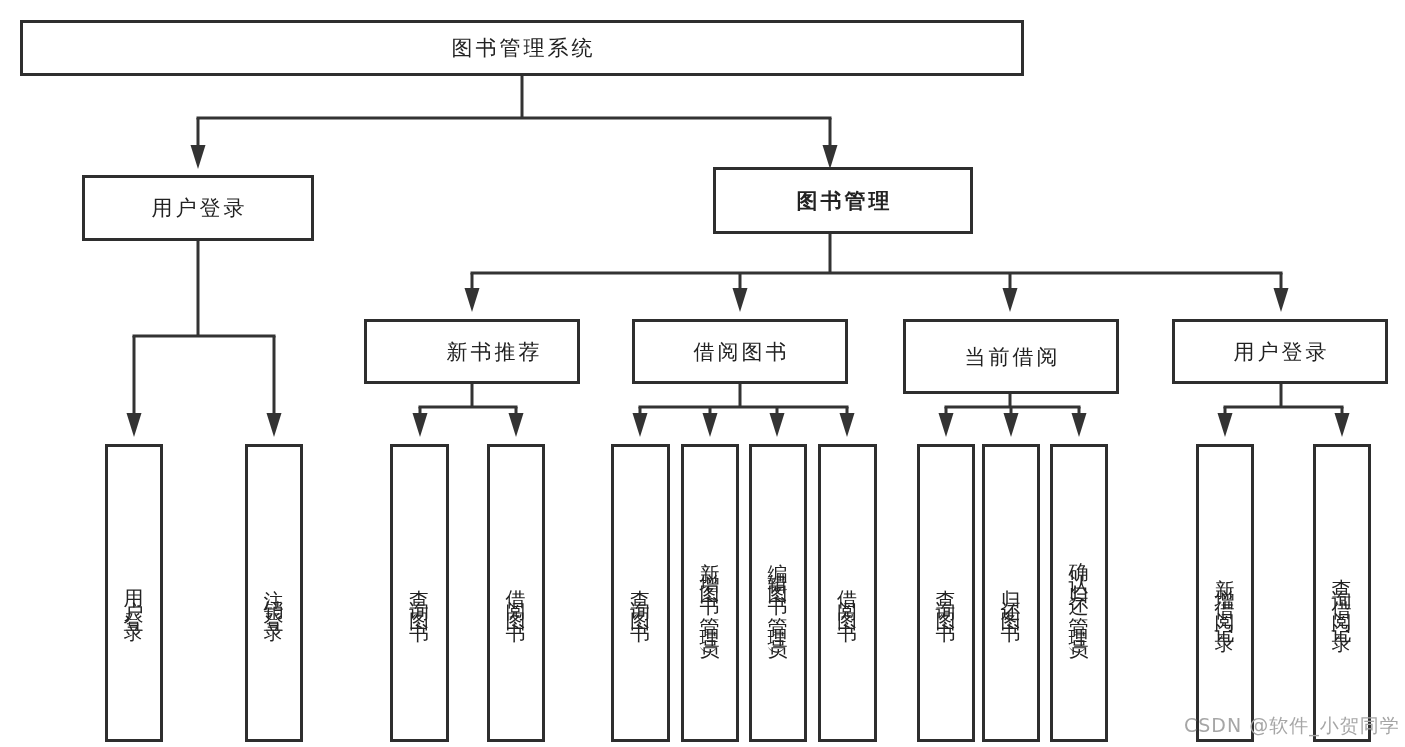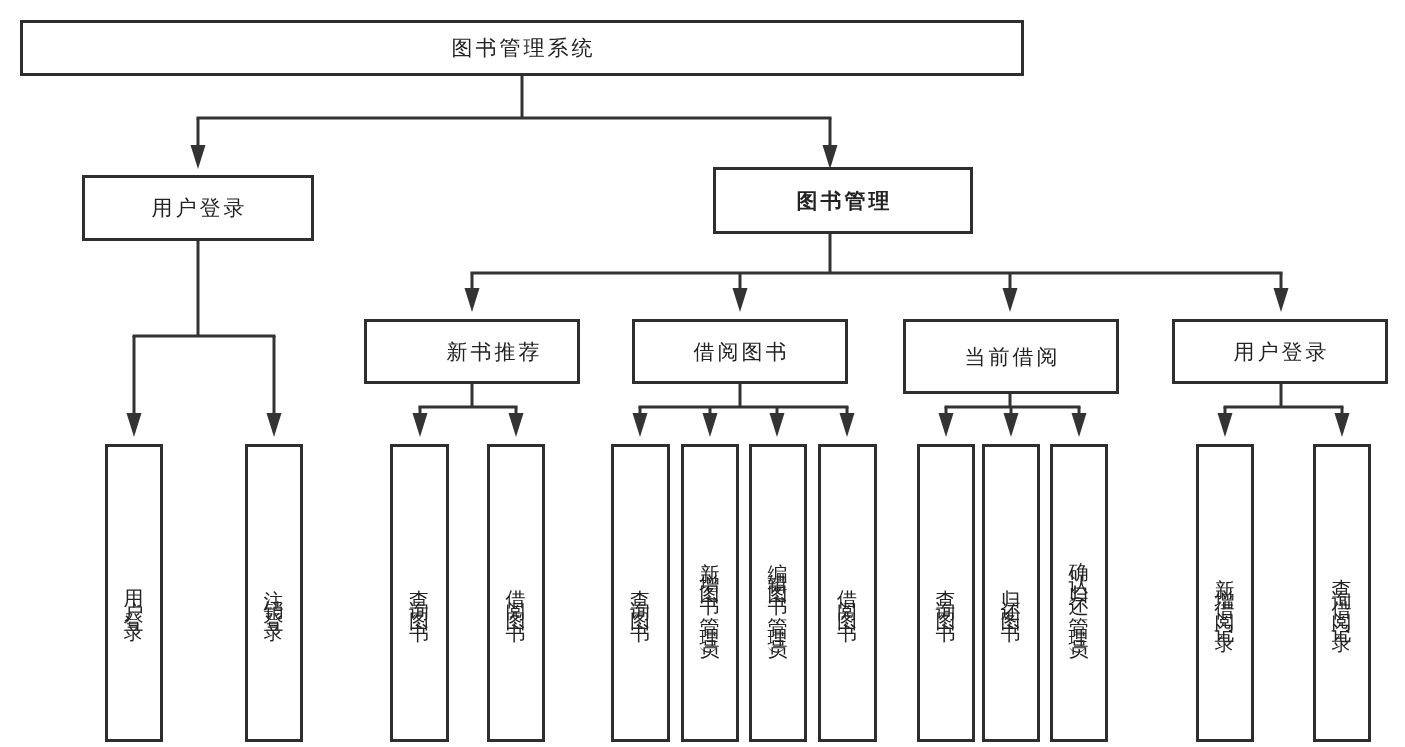--- a/index.html
+++ b/index.html
@@ -159,14 +159,15 @@
   <div class="node v" style="left:749px; top:437px; width:58px; height:298px;">编辑图书（管理员）</div>
   <div class="node v" style="left:818px; top:437px; width:59px; height:298px;">借阅图书</div>
 
   <div class="node v" style="left:917px; top:437px; width:58px; height:298px;">查询图书</div>
   <div class="node v" style="left:982px; top:437px; width:58px; height:298px;">归还图书</div>
   <div class="node v" style="left:1050px; top:437px; width:58px; height:298px;">确认归还（管理员）</div>
 
   <div class="node v" style="left:1196px; top:437px; width:58px; height:298px;">新增借阅记录</div>
   <div class="node v" style="left:1313px; top:437px; width:58px; height:298px;">查询借阅记录</div>
 
+  <div class="watermark">CSDN @软件_小贺同学</div>
 
 </div>
 
 </body></html>

